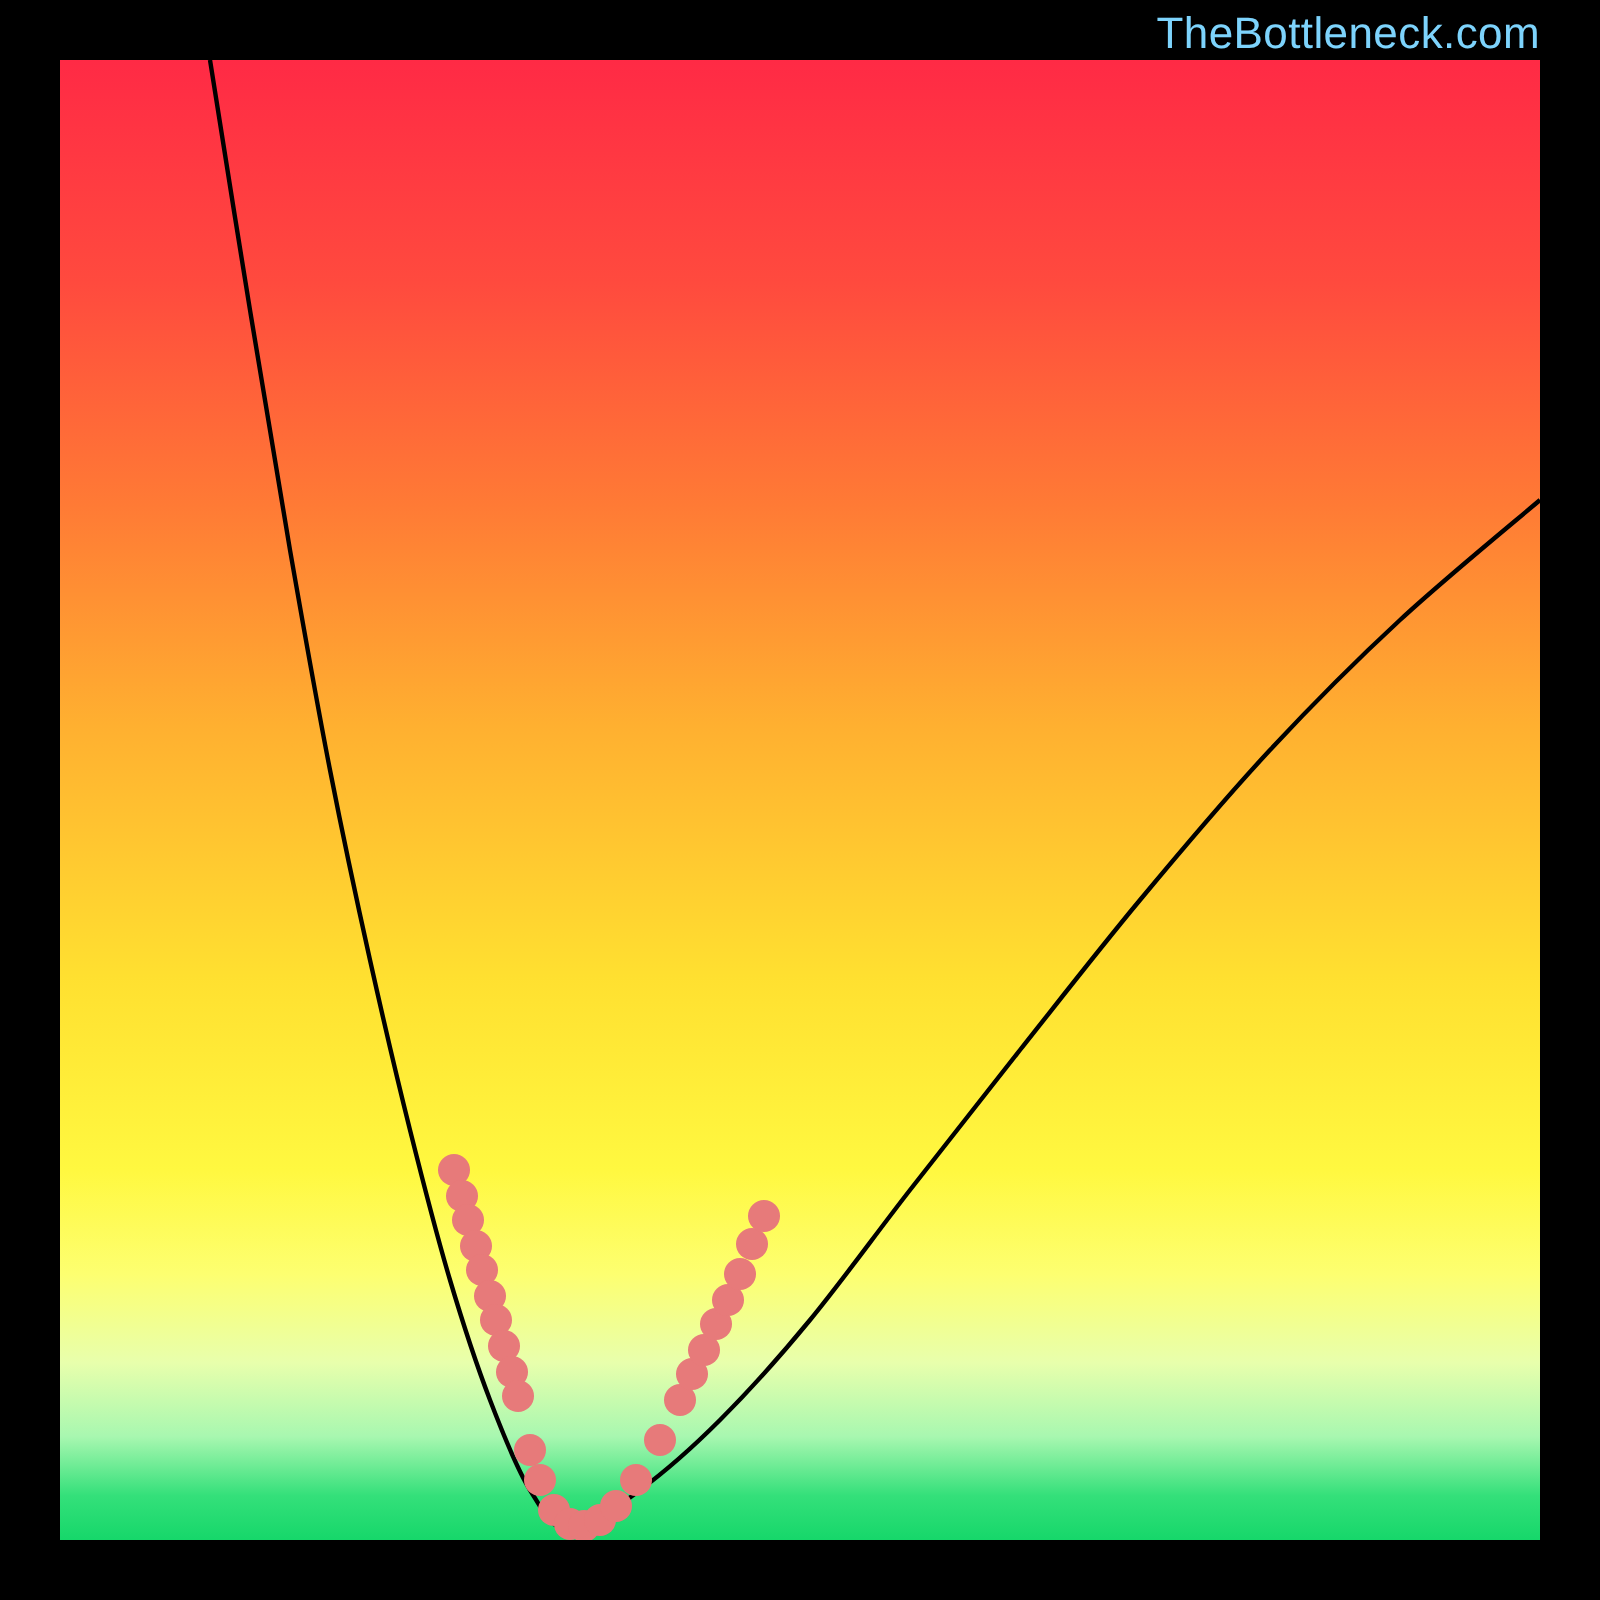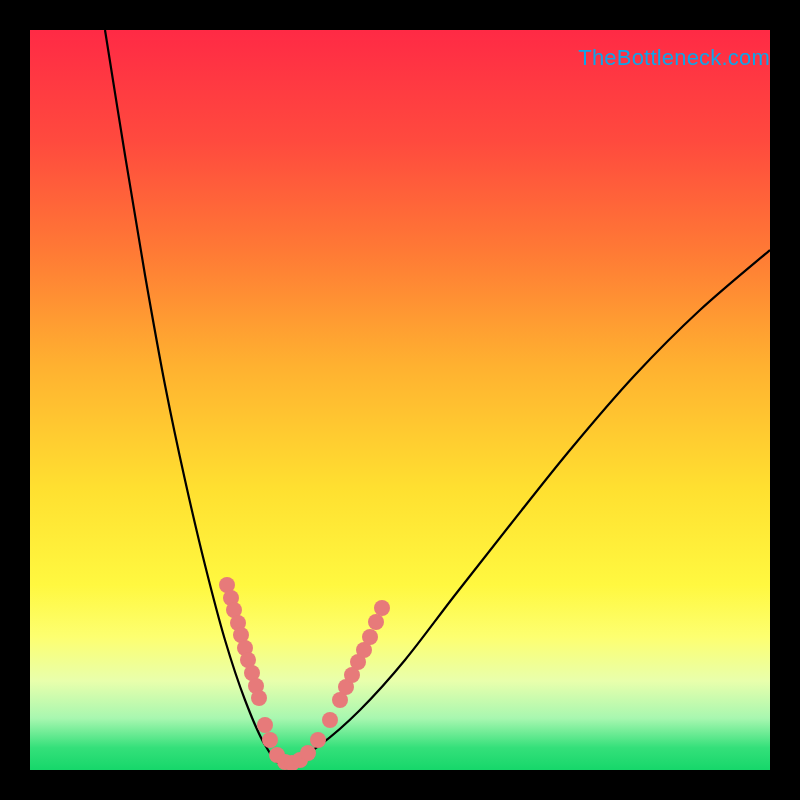--- a/index.html
+++ b/index.html
@@ -36,25 +36,24 @@
       #e8ffac 88%,
       #a8f7b0 93%,
       #34e07a 97%,
       #16d76a 100%
     );
   }
   .watermark {
     position: absolute;
     top: 4px;
     right: 30px;
-    color: #0ea5e9;
+    color: #7dd3fc;
     font-size: 22px;
     font-weight: 500;
     letter-spacing: 0.2px;
-    margin-top: 41px;
   }
   svg.curve {
     position: absolute;
     top: 0;
     left: 0;
   }
   .dots circle {
     fill: #e77a7a;
   }
 </style>

